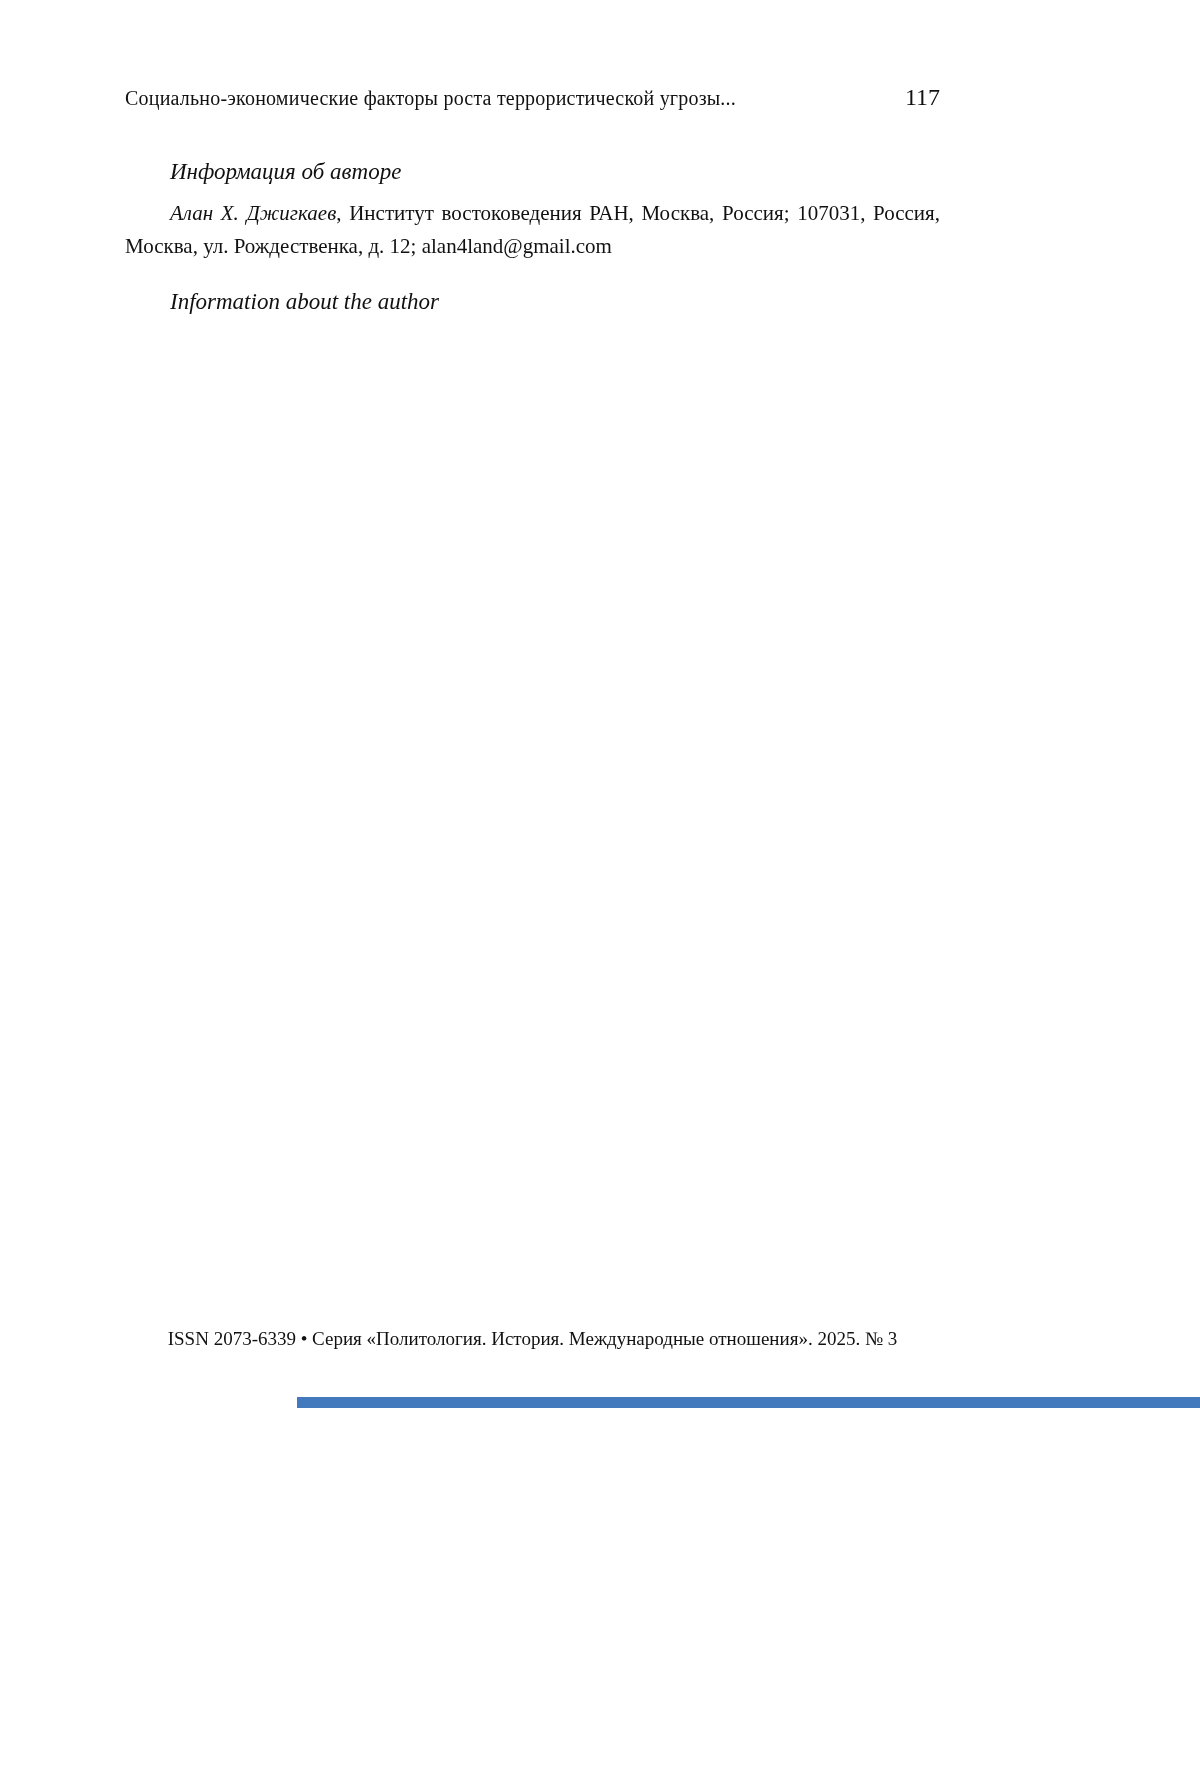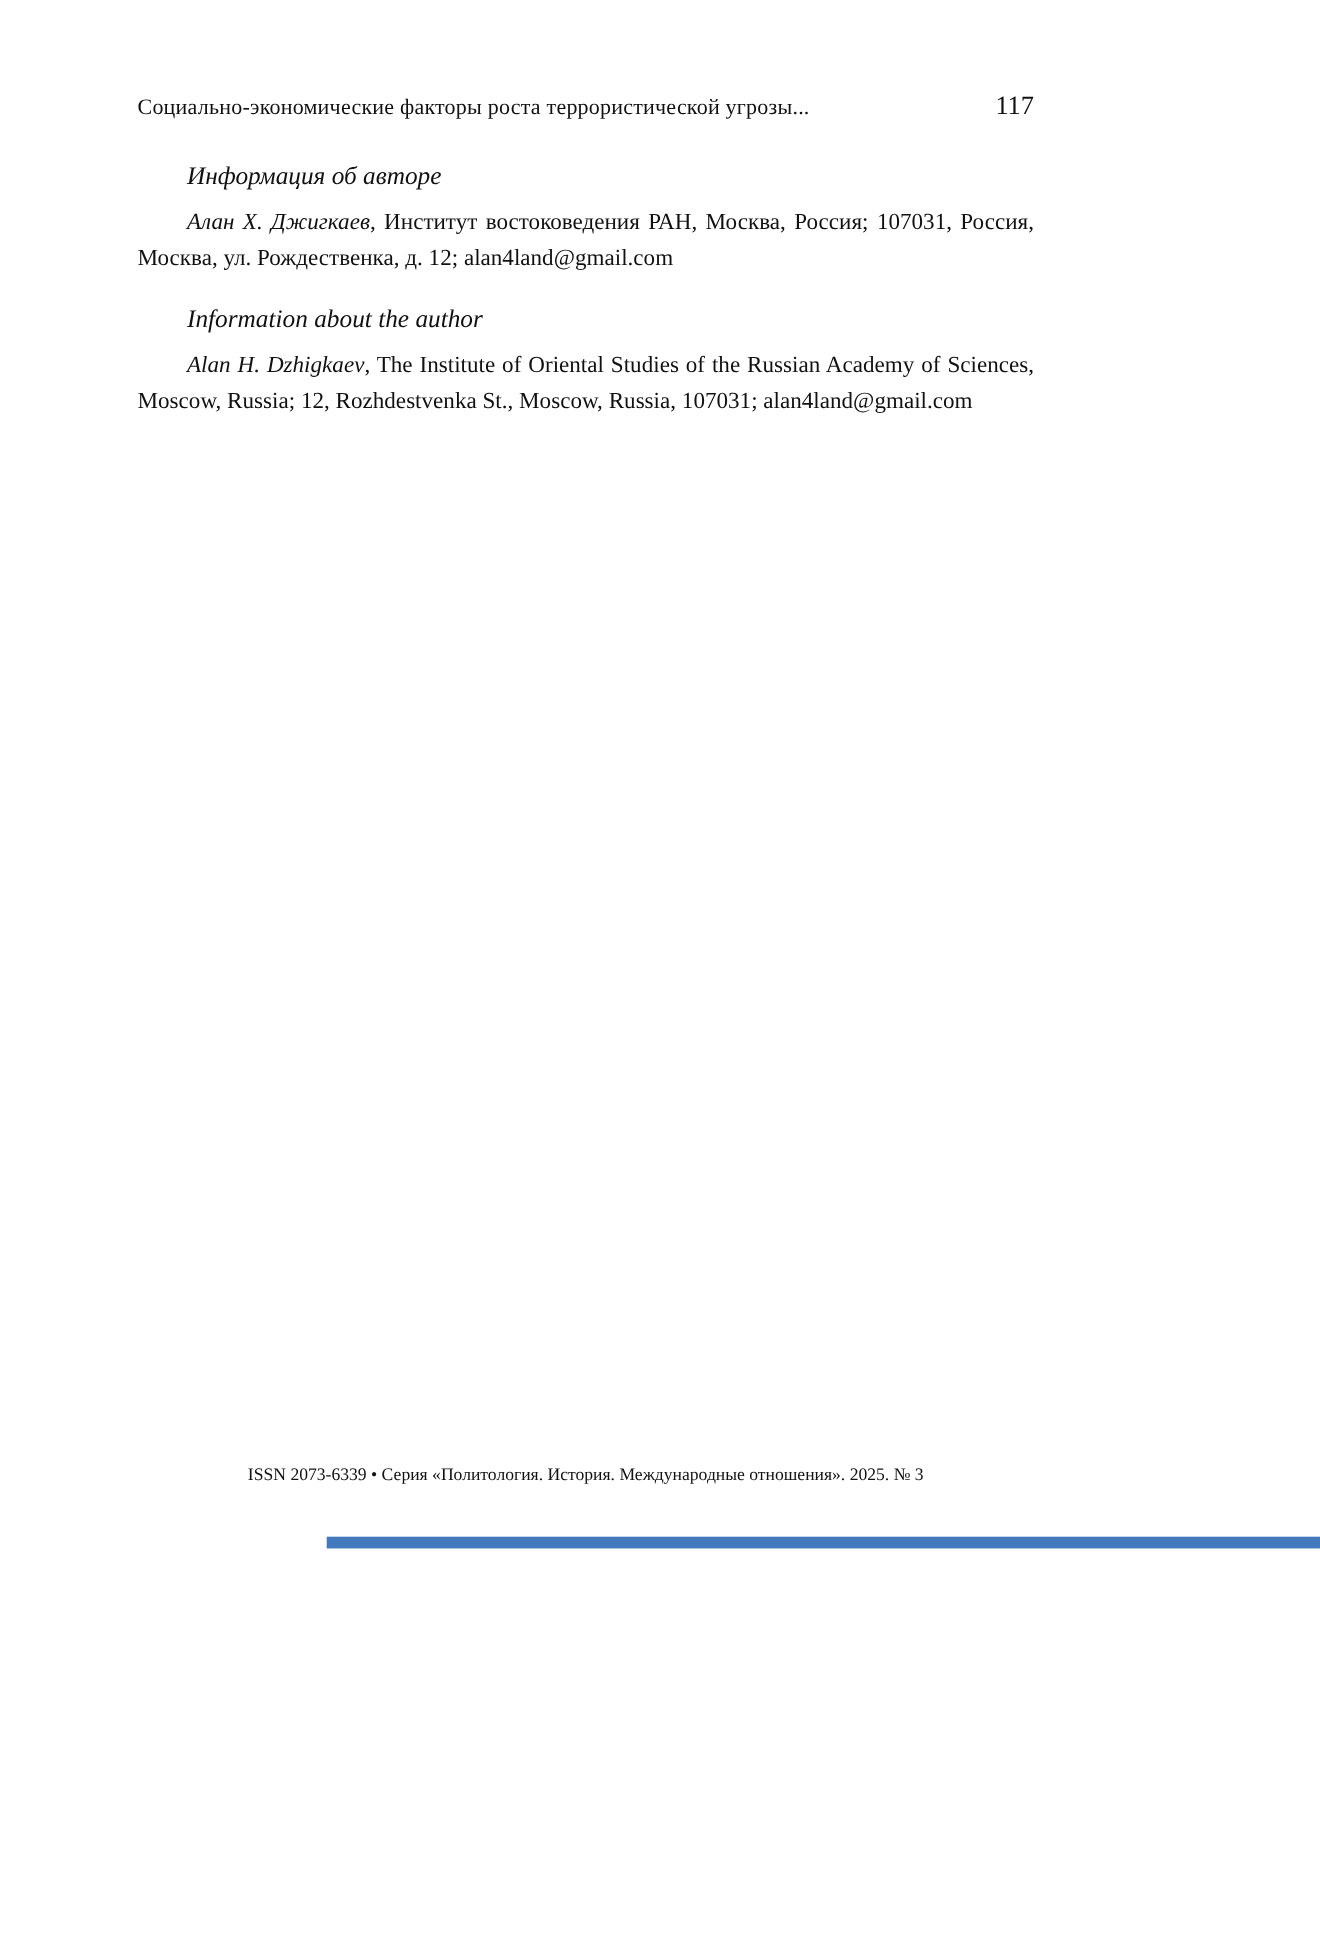--- a/index.html
+++ b/index.html
@@ -28,21 +28,21 @@
     align-items: baseline;
   }
   .running-title {
     font-size: 20px;
     letter-spacing: 0.2px;
   }
   .page-number {
     font-size: 24px;
   }
   .section-heading {
-    margin-top: 36px;
+    margin-top: 48px;
     padding-left: 45px;
     font-style: italic;
     font-size: 23px;
   }
   .section-heading.en {
     margin-top: 27px;
   }
   .para {
     margin-top: 12px;
     font-size: 21px;
@@ -52,21 +52,21 @@
   }
   .author-name {
     font-style: italic;
   }
   .footer-line {
     position: absolute;
     left: 125px;
     width: 815px;
     bottom: 58px;
     text-align: center;
-    font-size: 16px;
+    font-size: 19px;
     white-space: nowrap;
   }
   .bottom-accent-bar {
     position: absolute;
     bottom: 0;
     left: 297px;
     right: 0;
     height: 11px;
   }
 </style>
@@ -82,21 +82,20 @@
       <span class="page-number">117</span>
     </div>
 
     <div class="section">
       <div class="section-heading">Информация об авторе</div>
       <p class="para"><span class="author-name">Алан Х. Джигкаев</span><span>, Институт востоковедения РАН, Москва, Россия; 107031, Россия, Москва, ул. Рождественка, д. 12; alan4land@gmail.com</span></p>
     </div>
 
     <div class="section">
       <div class="section-heading en">Information about the author</div>
-      <p class="para"><span class="author-name">Alan H. Dzhigkaev</span><span>, The Institute of Oriental Studies of the Russian Academy of Sciences, Moscow, Russia; 12, Rozhdestvenka St., Moscow, Russia, 107031; alan4land@gmail.com</span></p>
     </div>
 
   </div>
 
   <div class="footer-line">ISSN 2073-6339 • Серия «Политология. История. Международные отношения». 2025. № 3</div>
 
   <div class="bottom-accent-bar" style="background: rgb(67, 121, 189);"></div>
 
 </div>
 

